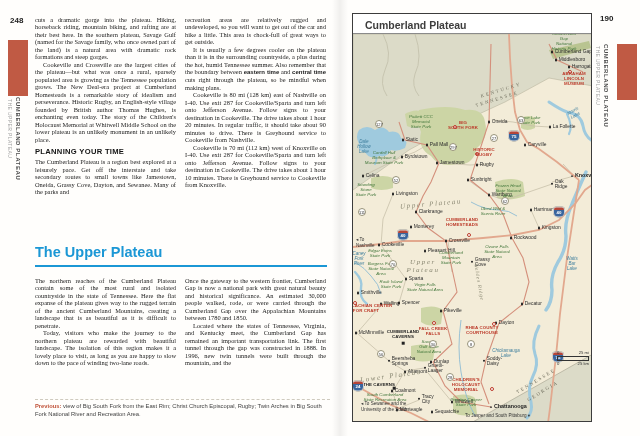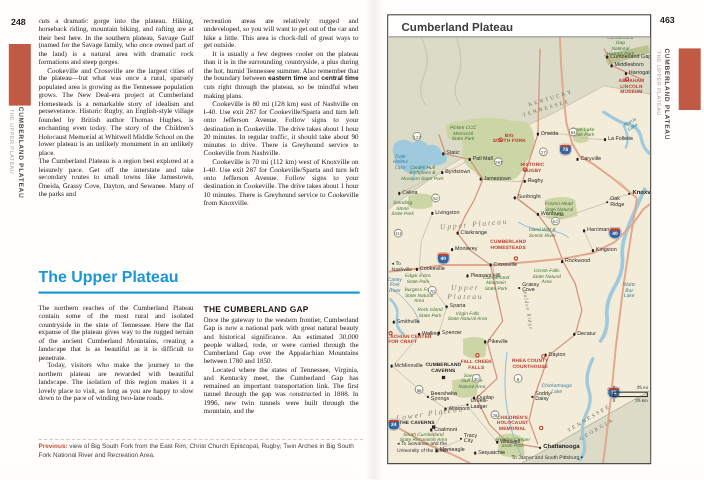--- a/index.html
+++ b/index.html
@@ -58,51 +58,51 @@
 
 <div class="page" id="page-left">
   <div class="pagenum" style="left:10px;top:16px;">248</div>
   <div class="tab-rect" style="left:8px;top:40px;"></div>
   <div class="vtext main" style="left:15px;top:97px;">CUMBERLAND PLATEAU</div>
   <div class="vtext sub" style="left:7px;top:99px;">THE UPPER PLATEAU</div>
 
   <div class="col" style="left:35px;top:16px;">
     <p>cuts a dramatic gorge into the plateau. Hiking, horseback riding, mountain biking, and rafting are at their best here. In the southern plateau, Savage Gulf (named for the Savage family, who once owned part of the land) is a natural area with dramatic rock formations and steep gorges.</p>
     <p class="ind">Cookeville and Crossville are the largest cities of the plateau—but what was once a rural, sparsely populated area is growing as the Tennessee population grows. The New Deal-era project at Cumberland Homesteads is a remarkable story of idealism and perseverance. Historic Rugby, an English-style village founded by British author Thomas Hughes, is enchanting even today. The story of the Children's Holocaust Memorial at Whitwell Middle School on the lower plateau is an unlikely monument in an unlikely place.</p>
+    <div class="subhead">PLANNING YOUR TIME</div>
     <p>The Cumberland Plateau is a region best explored at a leisurely pace. Get off the interstate and take secondary routes to small towns like Jamestown, Oneida, Grassy Cove, Dayton, and Sewanee. Many of the parks and</p>
   </div>
 
   <div class="col" style="left:185px;top:16px;">
     <p>recreation areas are relatively rugged and undeveloped, so you will want to get out of the car and hike a little. This area is chock-full of great ways to get outside.</p>
     <p class="ind"><span>It is usually a few degrees cooler on the plateau than it is in the surrounding countryside, a plus during the hot, humid Tennessee summer. Also remember that the boundary between </span><span class="term">eastern time</span><span> and </span><span class="term">central time</span><span> cuts right through the plateau, so be mindful when making plans.</span></p>
     <p class="ind">Cookeville is 80 mi (128 km) east of Nashville on I-40. Use exit 287 for Cookeville/Sparta and turn left onto Jefferson Avenue. Follow signs to your destination in Cookeville. The drive takes about 1 hour 20 minutes. In regular traffic, it should take about 90 minutes to drive. There is Greyhound service to Cookeville from Nashville.</p>
     <p class="ind">Cookeville is 70 mi (112 km) west of Knoxville on I-40. Use exit 287 for Cookeville/Sparta and turn left onto Jefferson Avenue. Follow signs to your destination in Cookeville. The drive takes about 1 hour 10 minutes. There is Greyhound service to Cookeville from Knoxville.</p>
   </div>
 
   <div class="section-title" style="left:35px;top:244px;">The Upper Plateau</div>
   <div class="blue-rule" style="left:35px;top:265px;width:292px;"></div>
 
   <div class="col" style="left:35px;top:277px;">
     <p>The northern reaches of the Cumberland Plateau contain some of the most rural and isolated countryside in the state of Tennessee. Here the flat expanse of the plateau gives way to the rugged terrain of the ancient Cumberland Mountains, creating a landscape that is as beautiful as it is difficult to penetrate.</p>
     <p class="ind">Today, visitors who make the journey to the northern plateau are rewarded with beautiful landscape. The isolation of this region makes it a lovely place to visit, as long as you are happy to slow down to the pace of winding two-lane roads.</p>
   </div>
 
   <div class="col" style="left:185px;top:277px;">
-    <div class="subhead" style="margin-top:0;">THE CUMBERLAND GAP</div>
     <p>Once the gateway to the western frontier, Cumberland Gap is now a national park with great natural beauty and historical significance. An estimated 30,000 people walked, rode, or were carried through the Cumberland Gap over the Appalachian Mountains between 1780 and 1850.</p>
     <p class="ind">Located where the states of Tennessee, Virginia, and Kentucky meet, the Cumberland Gap has remained an important transportation link. The first tunnel through the gap was constructed in 1888. In 1996, new twin tunnels were built through the mountain, and the</p>
   </div>
 
   <div class="caption" style="left:35px;top:399px;width:295px;">
     <b>Previous:</b><span> view of Big South Fork from the East Rim; Christ Church Episcopal, Rugby; Twin Arches in Big South Fork National River and Recreation Area.</span>
   </div>
 </div>
 
 <div class="page" id="page-right">
-  <div class="pagenum" style="left:260px;top:14px;">463</div>
+  <div class="pagenum" style="left:260px;top:14px;">190</div>
   <div class="tab-rect" style="left:277px;top:44px;"></div>
   <div class="vtext main" style="left:263px;top:44px;">CUMBERLAND PLATEAU</div>
   <div class="vtext sub" style="left:255px;top:46px;">THE UPPER PLATEAU</div>
 
   <div id="map">
 
     <svg width="240" height="409" viewBox="0 0 240 409">
       <rect x="0" y="20" width="240" height="389" fill="#f3ecd8"></rect>
 
       <path d="M0,20 H240 V72 L196,64 L152,88 L100,112 L56,136 L0,176 Z" fill="#dcdbc8" stroke="#b8b5a0" stroke-width="0.6"></path>

